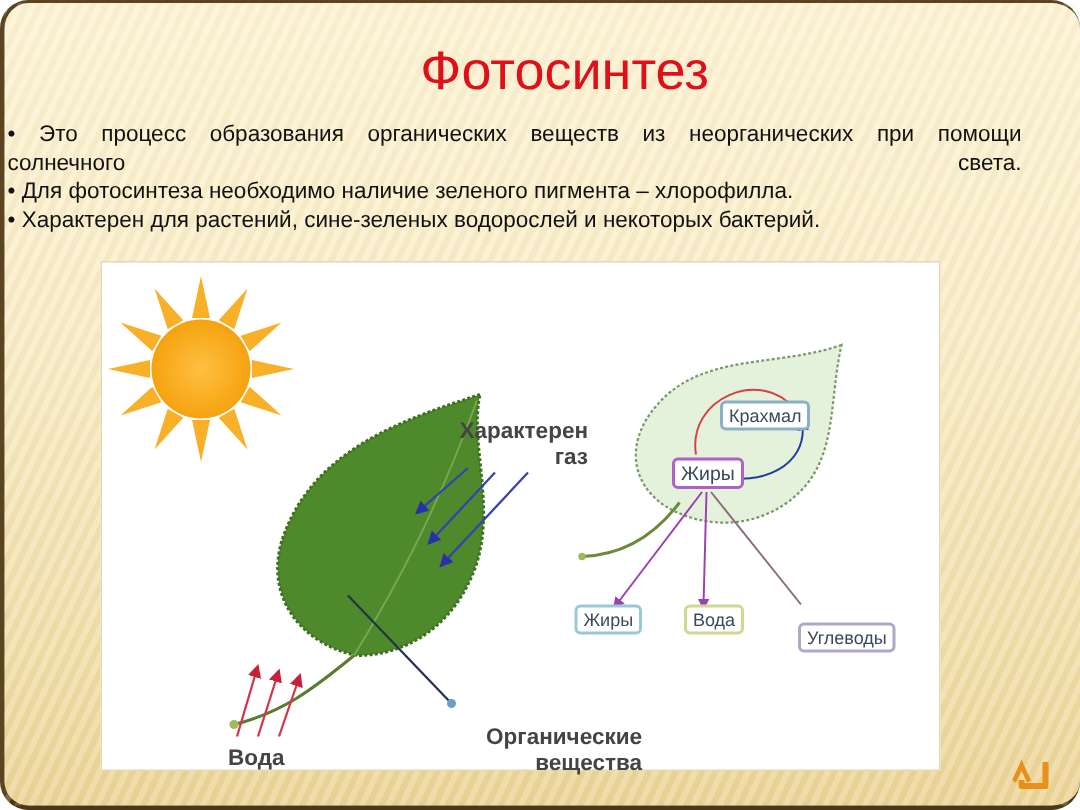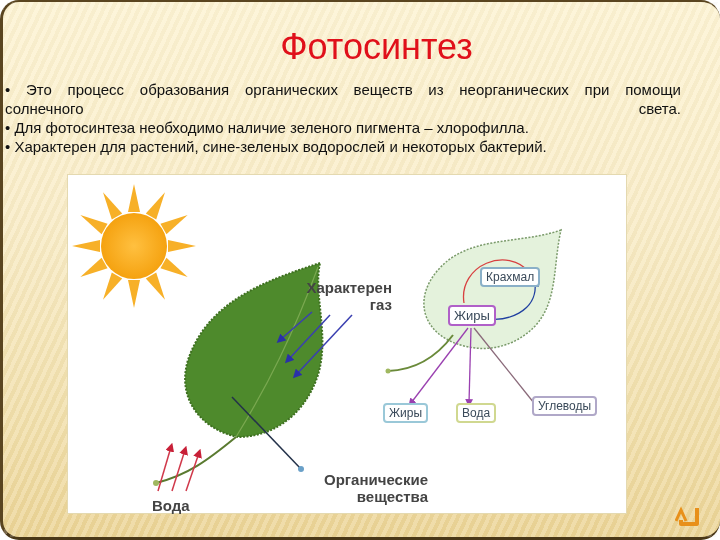--- a/index.html
+++ b/index.html
@@ -109,31 +109,31 @@
         <line x1="403" y1="153" x2="401" y2="228" marker-end="url(#ap)"></line>
       </g>
       <line x1="406" y1="153" x2="466" y2="228" stroke="#8a6a7a" stroke-width="1.3"></line>
     </svg>
 
     <div class="lbl" style="left:196px;top:104px;width:128px;">
       <div>Характерен</div>
       <div>газ</div>
     </div>
     <div class="lbl" style="left:84px;top:322px;text-align:center;">Вода</div>
-    <div class="lbl" style="left:200px;top:296px;width:160px;">
+    <div class="lbl" style="left:200px;top:308px;width:160px;">
       <div>Органические</div>
       <div>вещества</div>
     </div>
 
     <div class="box" style="left:412px;top:92px;border:2px solid #8ab0c8;">Крахмал</div>
     <div class="box" style="left:380px;top:130px;border:2px solid #b060c8;font-size:13px;">Жиры</div>
 
     <div class="box" style="left:315px;top:228px;border:2px solid #9ac8d8;">Жиры</div>
     <div class="box" style="left:388px;top:228px;border:2px solid #d0d890;">Вода</div>
-    <div class="box" style="left:464px;top:221px;border:2px solid #b0a8c8;">Углеводы</div>
+    <div class="box" style="left:464px;top:240px;border:2px solid #b0a8c8;">Углеводы</div>
   </div>
 
   <div class="nav">
     <svg width="28" height="24" viewBox="0 0 28 24">
       <path d="M22,2 L22,18 L6,18 L6,14" stroke="#e8901a" stroke-width="4" fill="none" stroke-linejoin="round"></path>
       <path d="M1,15 L6,4 L11,15" stroke="#e8901a" stroke-width="3" fill="none"></path>
     </svg>
   </div>
 </div>
 

